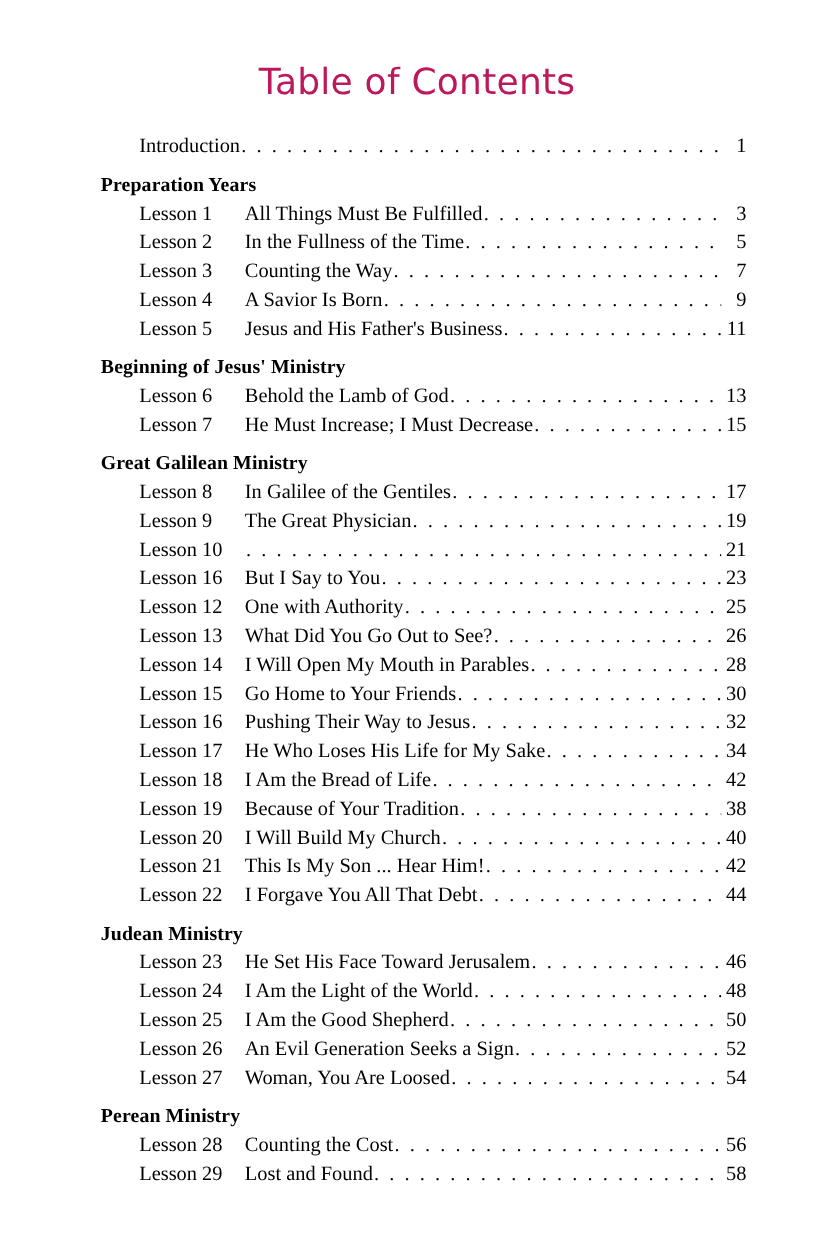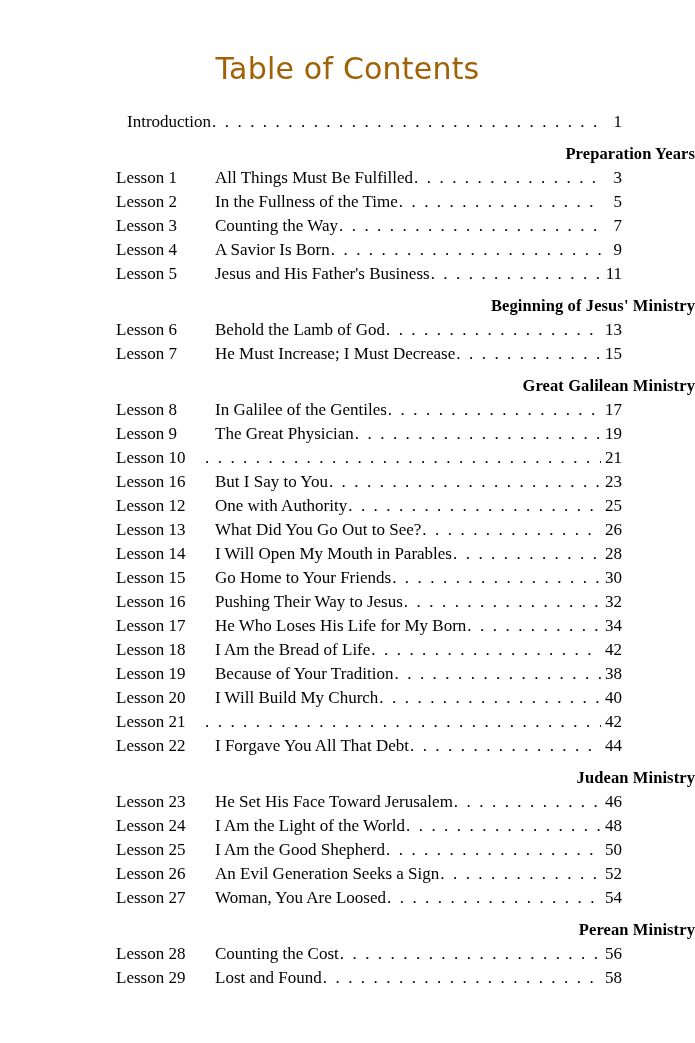--- a/index.html
+++ b/index.html
@@ -29,21 +29,21 @@
   .toc-title {
     position: absolute;
     top: 54px;
     left: 0;
     width: 695px;
     text-align: center;
     font-family: "DejaVu Sans", "Liberation Sans", sans-serif;
     font-weight: 400;
     font-size: 30px;
     letter-spacing: 0.2px;
-    color: #a16207;
+    color: #be185d;
     line-height: 1;
   }
 
   
   .toc-body {
     position: absolute;
     top: 110px;
     left: 0;
     width: 695px;
   }
@@ -58,21 +58,20 @@
 
   
   .section-row {
     padding-left: 84px;
     font-weight: bold;
     font-size: 16.5px;
     height: 25px;
     line-height: 25px;
     margin-top: 7px;
     letter-spacing: 0.1px;
-    text-align: right;
   }
 
   
   .entry-row {
     display: flex;
     align-items: baseline;
     padding-left: 116px;
     padding-right: 73px;
   }
 
@@ -85,21 +84,20 @@
     flex: 1 1 auto;
     min-width: 0;
     display: flex;
     align-items: baseline;
     overflow: hidden;
   }
 
   .entry-title {
     white-space: nowrap;
     flex: 0 0 auto;
-    margin-left: 11px;
   }
 
   .leader {
     flex: 1 1 auto;
     overflow: hidden;
     white-space: nowrap;
     margin-left: 1px;
     margin-right: 2px;
     color: #000;
     letter-spacing: 2.1px;
@@ -255,21 +253,21 @@
         <span class="entry-label">Lesson 16</span>
         <span class="entry-main">
           <span class="entry-title">Pushing Their Way to Jesus</span>
           <span class="leader">. . . . . . . . . . . . . . . . . . . . . . . . . . . . . . . . . . . . . . . . . . . . . . . . . . . . . . . . . . . . . . . . . . . . . . . . . . . . . . . . . . . . . . . . . . . . . . . . . . . . . . . . . . . . . . . . . . . . . . . . . . . . . . . . . . . . . . . . . . . . . . . . . . . . . </span>
         </span>
         <span class="entry-page">32</span>
       </div>
       <div class="row entry-row">
         <span class="entry-label">Lesson 17</span>
         <span class="entry-main">
-          <span class="entry-title">He Who Loses His Life for My Born</span>
+          <span class="entry-title">He Who Loses His Life for My Sake</span>
           <span class="leader">. . . . . . . . . . . . . . . . . . . . . . . . . . . . . . . . . . . . . . . . . . . . . . . . . . . . . . . . . . . . . . . . . . . . . . . . . . . . . . . . . . . . . . . . . . . . . . . . . . . . . . . . . . . . . . . . . . . . . . . . . . . . . . . . . . . . . . . . . . . . . . . . . . . . . </span>
         </span>
         <span class="entry-page">34</span>
       </div>
       <div class="row entry-row">
         <span class="entry-label">Lesson 18</span>
         <span class="entry-main">
           <span class="entry-title">I Am the Bread of Life</span>
           <span class="leader">. . . . . . . . . . . . . . . . . . . . . . . . . . . . . . . . . . . . . . . . . . . . . . . . . . . . . . . . . . . . . . . . . . . . . . . . . . . . . . . . . . . . . . . . . . . . . . . . . . . . . . . . . . . . . . . . . . . . . . . . . . . . . . . . . . . . . . . . . . . . . . . . . . . . . </span>
         </span>
@@ -287,20 +285,21 @@
         <span class="entry-label">Lesson 20</span>
         <span class="entry-main">
           <span class="entry-title">I Will Build My Church</span>
           <span class="leader">. . . . . . . . . . . . . . . . . . . . . . . . . . . . . . . . . . . . . . . . . . . . . . . . . . . . . . . . . . . . . . . . . . . . . . . . . . . . . . . . . . . . . . . . . . . . . . . . . . . . . . . . . . . . . . . . . . . . . . . . . . . . . . . . . . . . . . . . . . . . . . . . . . . . . </span>
         </span>
         <span class="entry-page">40</span>
       </div>
       <div class="row entry-row">
         <span class="entry-label">Lesson 21</span>
         <span class="entry-main">
+          <span class="entry-title">This Is My Son ... Hear Him!</span>
           <span class="leader">. . . . . . . . . . . . . . . . . . . . . . . . . . . . . . . . . . . . . . . . . . . . . . . . . . . . . . . . . . . . . . . . . . . . . . . . . . . . . . . . . . . . . . . . . . . . . . . . . . . . . . . . . . . . . . . . . . . . . . . . . . . . . . . . . . . . . . . . . . . . . . . . . . . . . </span>
         </span>
         <span class="entry-page">42</span>
       </div>
       <div class="row entry-row">
         <span class="entry-label">Lesson 22</span>
         <span class="entry-main">
           <span class="entry-title">I Forgave You All That Debt</span>
           <span class="leader">. . . . . . . . . . . . . . . . . . . . . . . . . . . . . . . . . . . . . . . . . . . . . . . . . . . . . . . . . . . . . . . . . . . . . . . . . . . . . . . . . . . . . . . . . . . . . . . . . . . . . . . . . . . . . . . . . . . . . . . . . . . . . . . . . . . . . . . . . . . . . . . . . . . . . </span>
         </span>

